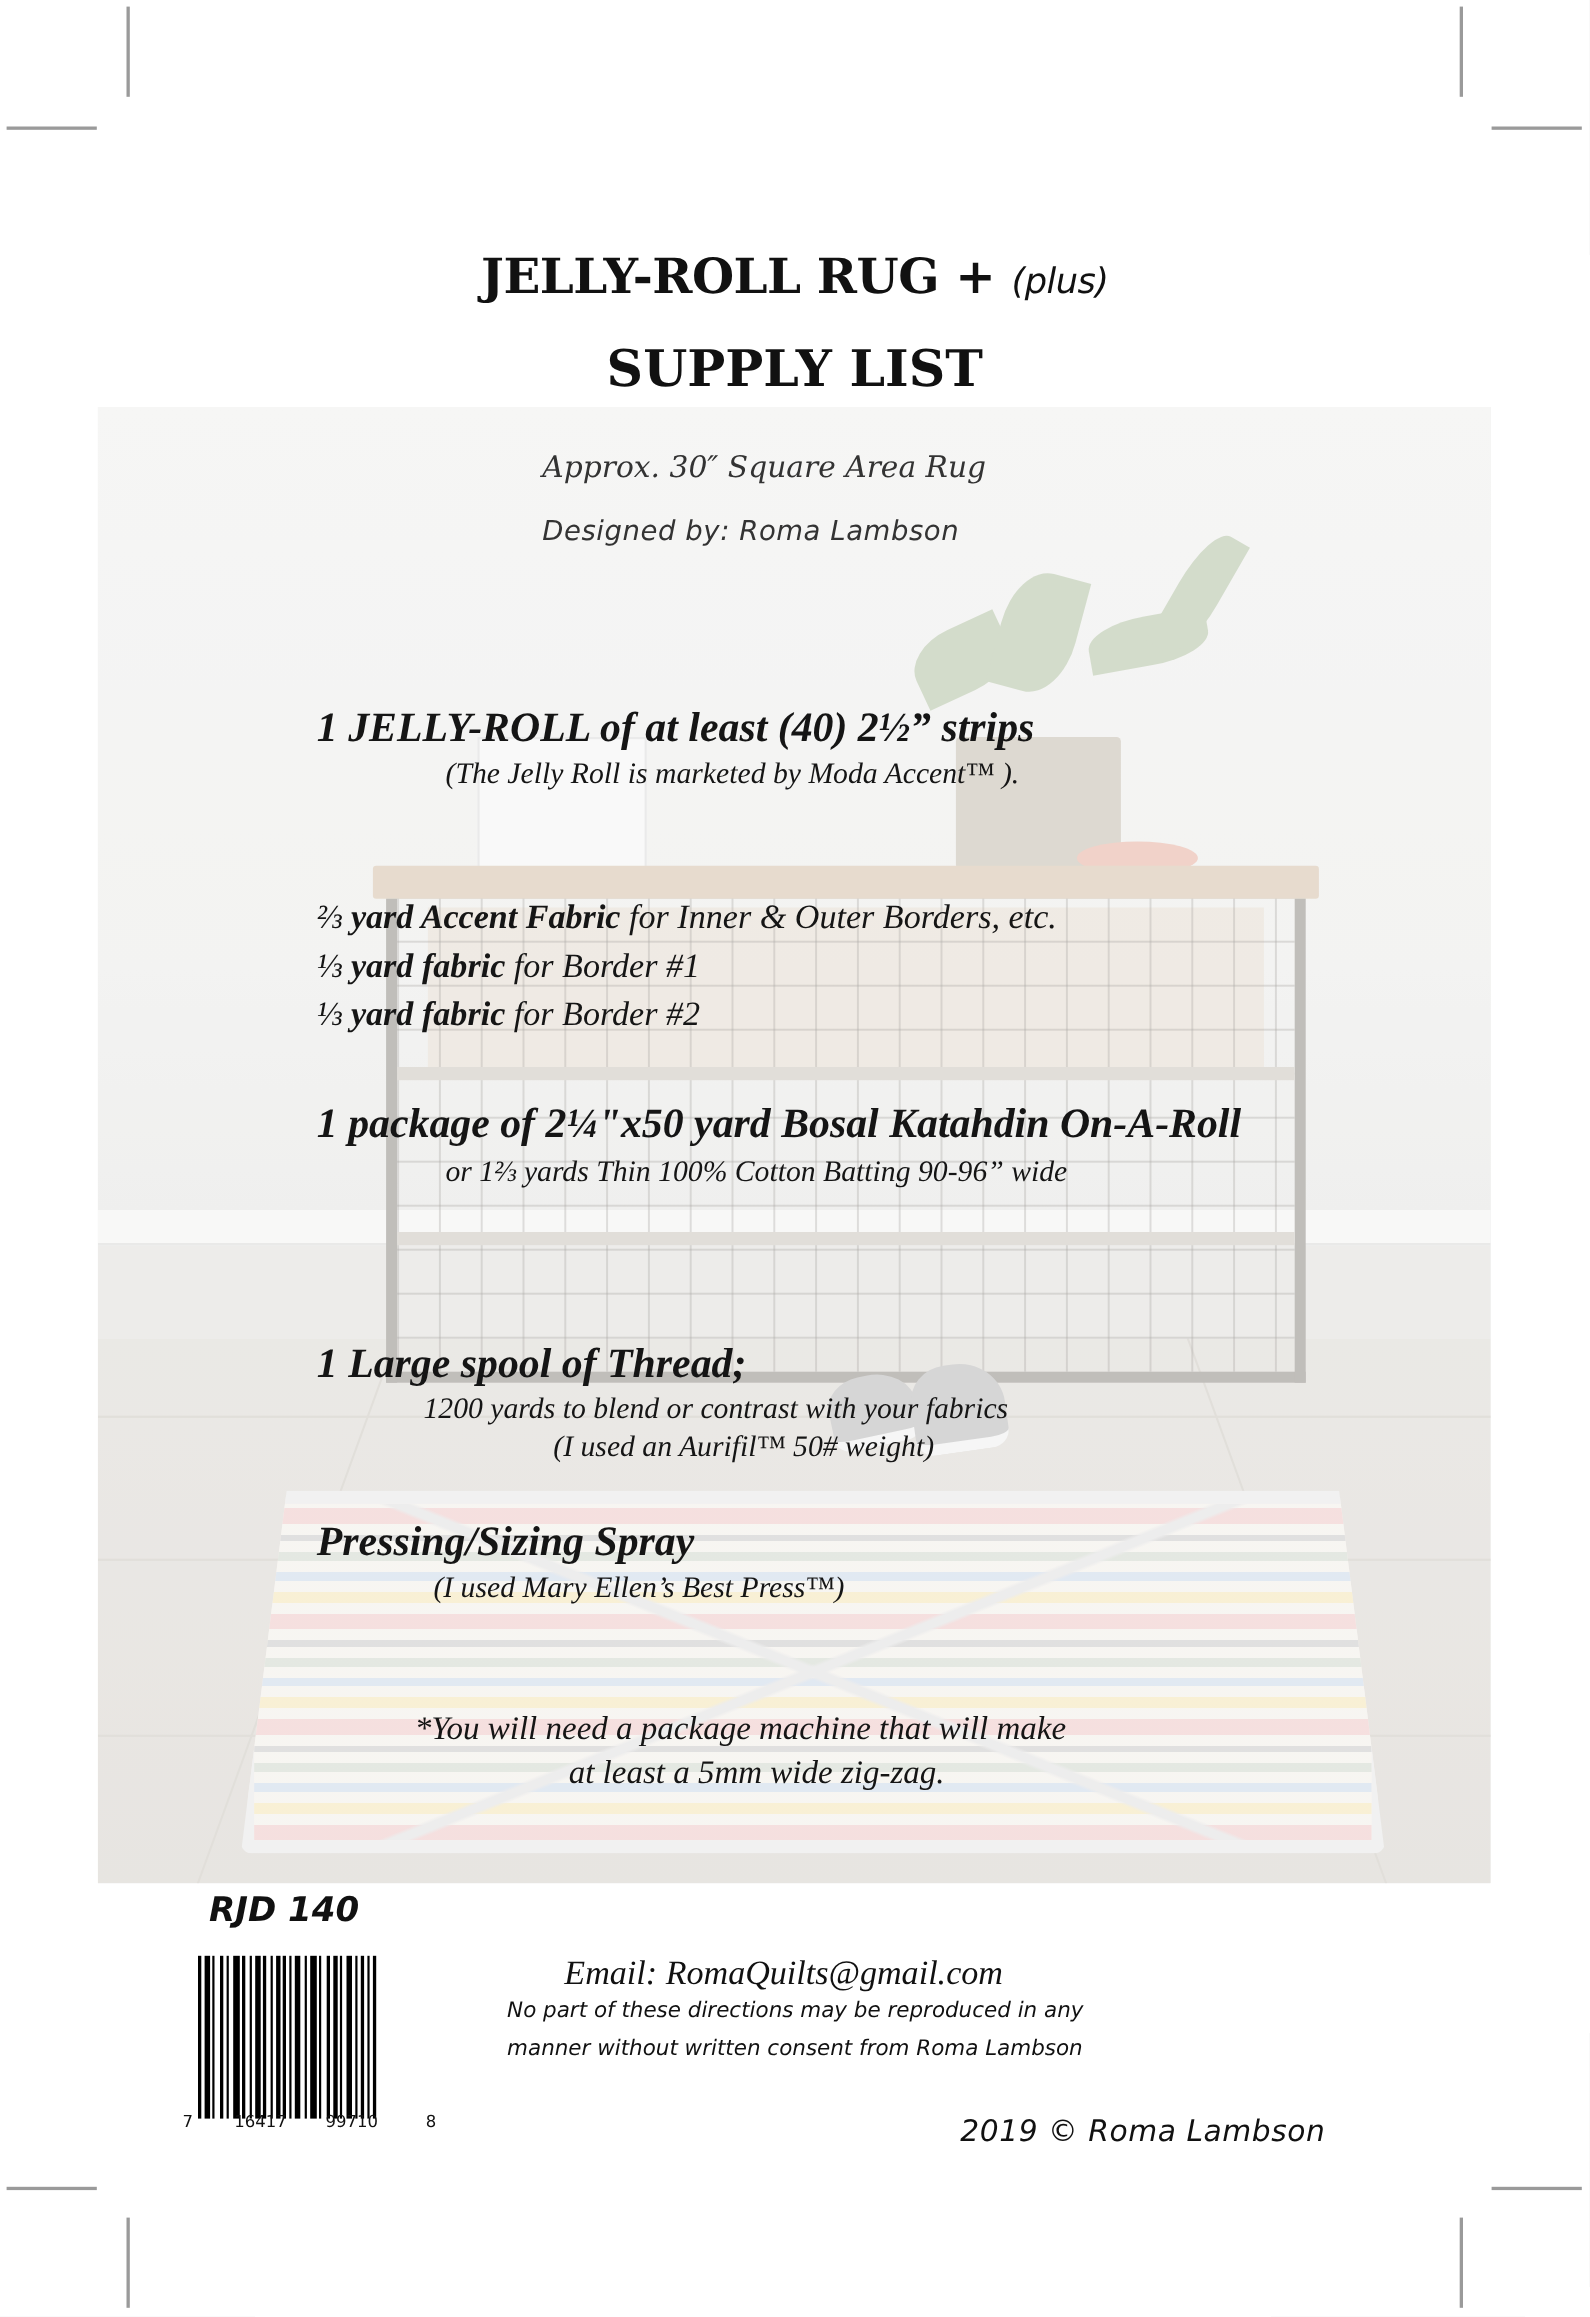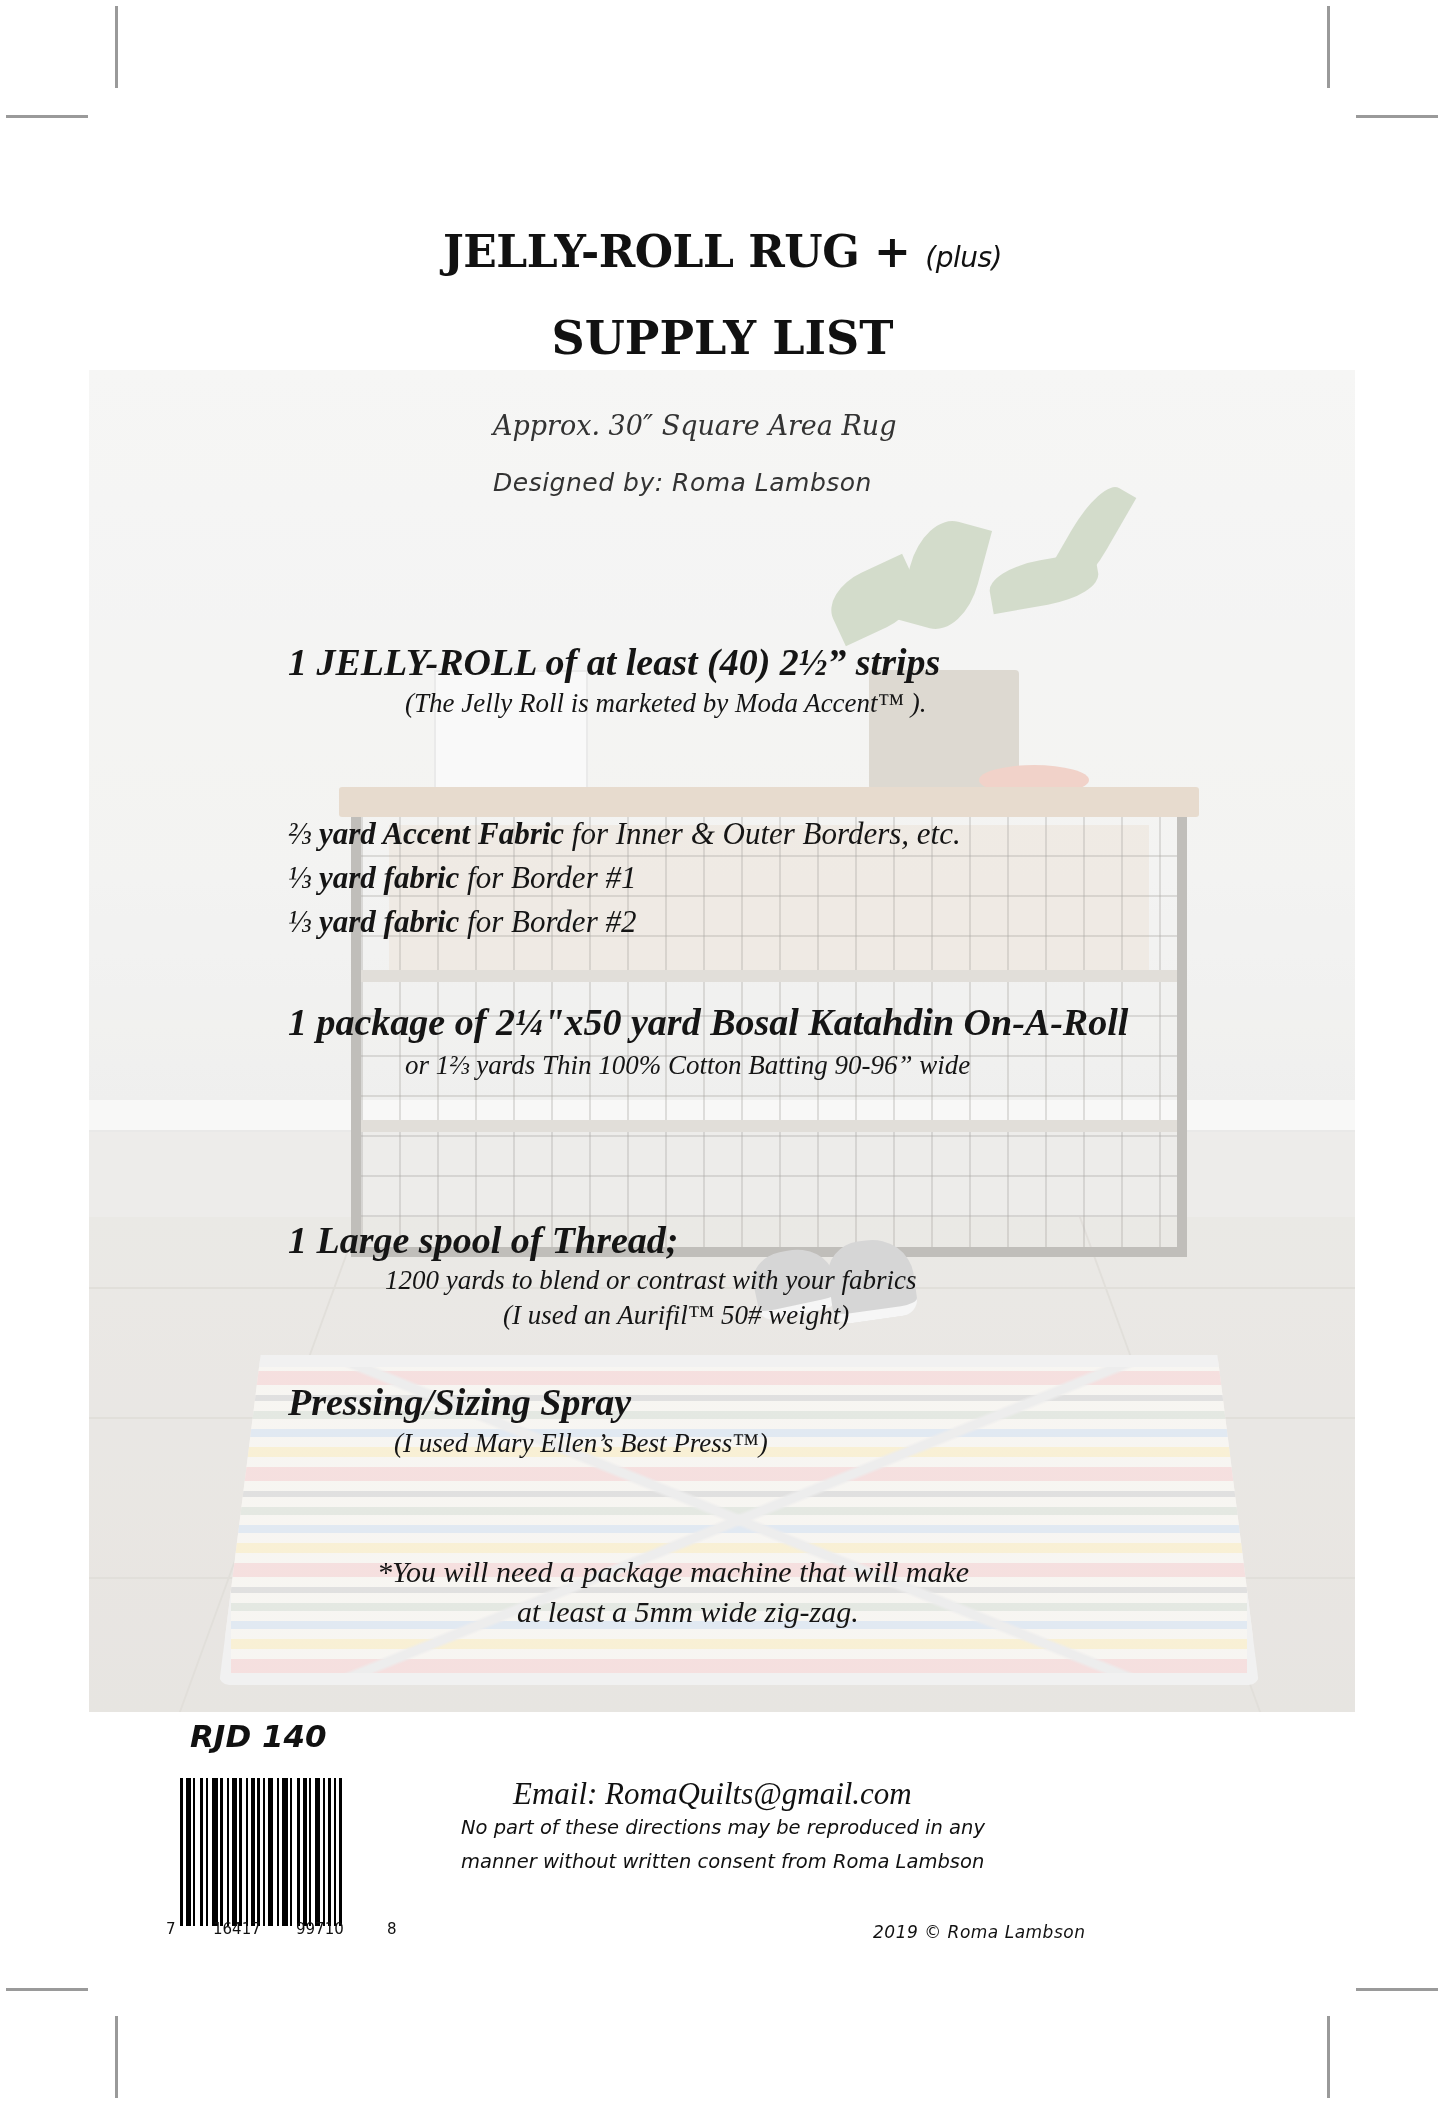--- a/index.html
+++ b/index.html
@@ -6,21 +6,21 @@
   body {
     width: 1445px; height: 2106px; background: #ffffff; position: relative; overflow: hidden;
     font-family: "Liberation Serif", serif; color: #111;
   }
   .crop { position: absolute; background: #9a9a9a; }
   .crop.v { width: 3px; height: 82px; }
   .crop.h { height: 3px; width: 82px; }
 
   .title-block { position: absolute; left: 0; width: 1445px; top: 222px; text-align: center; }
   .title-line1 { font-family: "DejaVu Serif", serif; font-weight: bold; font-size: 44px; letter-spacing: -0.5px; line-height: 60px; }
-  .title-plus-word { font-family: "DejaVu Sans", sans-serif; font-weight: normal; font-style: italic; font-size: 28px; }
+  .title-plus-word { font-family: "DejaVu Sans", sans-serif; font-weight: normal; font-style: italic; font-size: 32px; }
   .title-line2 { font-family: "DejaVu Serif", serif; font-weight: bold; font-size: 46px; line-height: 60px; margin-top: 20px; }
 
   
   .photo { position: absolute; left: 89px; top: 370px; width: 1266px; height: 1342px; overflow: hidden; background: #ebebea; }
   .ph { position: absolute; }
   .wall { left: 0; top: 0; width: 1266px; height: 730px; background: linear-gradient(180deg, #f0f0ef 0%, #ececea 70%, #e6e6e4 100%); }
   .baseboard { left: 0; top: 730px; width: 1266px; height: 30px; background: #f4f4f3; border-bottom: 2px solid #dcdcda; }
   .baseboard-lower { left: 0; top: 762px; width: 1266px; height: 85px; background: #e2e1de; }
   .floor { left: 0; top: 847px; width: 1266px; height: 495px; background: linear-gradient(180deg, #dedbd6 0%, #d9d5cf 100%); }
   .tile-line { position: absolute; background: #cfcbc4; }
@@ -52,21 +52,21 @@
   .bold { font-weight: bold; }
   .plus-icon { font-family: "DejaVu Sans", sans-serif; font-weight: bold; font-style: normal; font-size: 44px; margin-right: 22px; }
 
   
   .sku { position: absolute; left: 190px; top: 1718px; font-family: "DejaVu Sans", sans-serif; font-style: italic; font-weight: bold; font-size: 31px; }
   .barcode { position: absolute; left: 180px; top: 1778px; width: 206px; height: 148px; display: flex; align-items: stretch; }
   .barcode span { display: block; background: #000; }
   .barcode-digits { position: absolute; top: 1920px; font-family: "DejaVu Sans", sans-serif; font-size: 15px; }
   .email { position: absolute; left: 513px; top: 1776px; font-family: "Liberation Serif", serif; font-style: italic; font-size: 31px; }
   .notice { position: absolute; left: 461px; font-family: "DejaVu Sans", sans-serif; font-style: italic; font-size: 19.5px; }
-  .copyright { position: absolute; left: 873px; top: 1922px; font-family: "DejaVu Sans", sans-serif; font-style: italic; font-size: 17px; letter-spacing: 0.5px; }
+  .copyright { position: absolute; left: 873px; top: 1922px; font-family: "DejaVu Sans", sans-serif; font-style: italic; font-size: 27px; letter-spacing: 0.5px; }
 </style>
 </head>
 <body>
 
 <div class="crop v" style="left:115px; top:6px;"></div>
 <div class="crop h" style="left:6px; top:115px;"></div>
 <div class="crop v" style="left:1327px; top:6px;"></div>
 <div class="crop h" style="left:1356px; top:115px;"></div>
 <div class="crop h" style="left:6px; top:1988px;"></div>
 <div class="crop v" style="left:115px; top:2016px;"></div>

